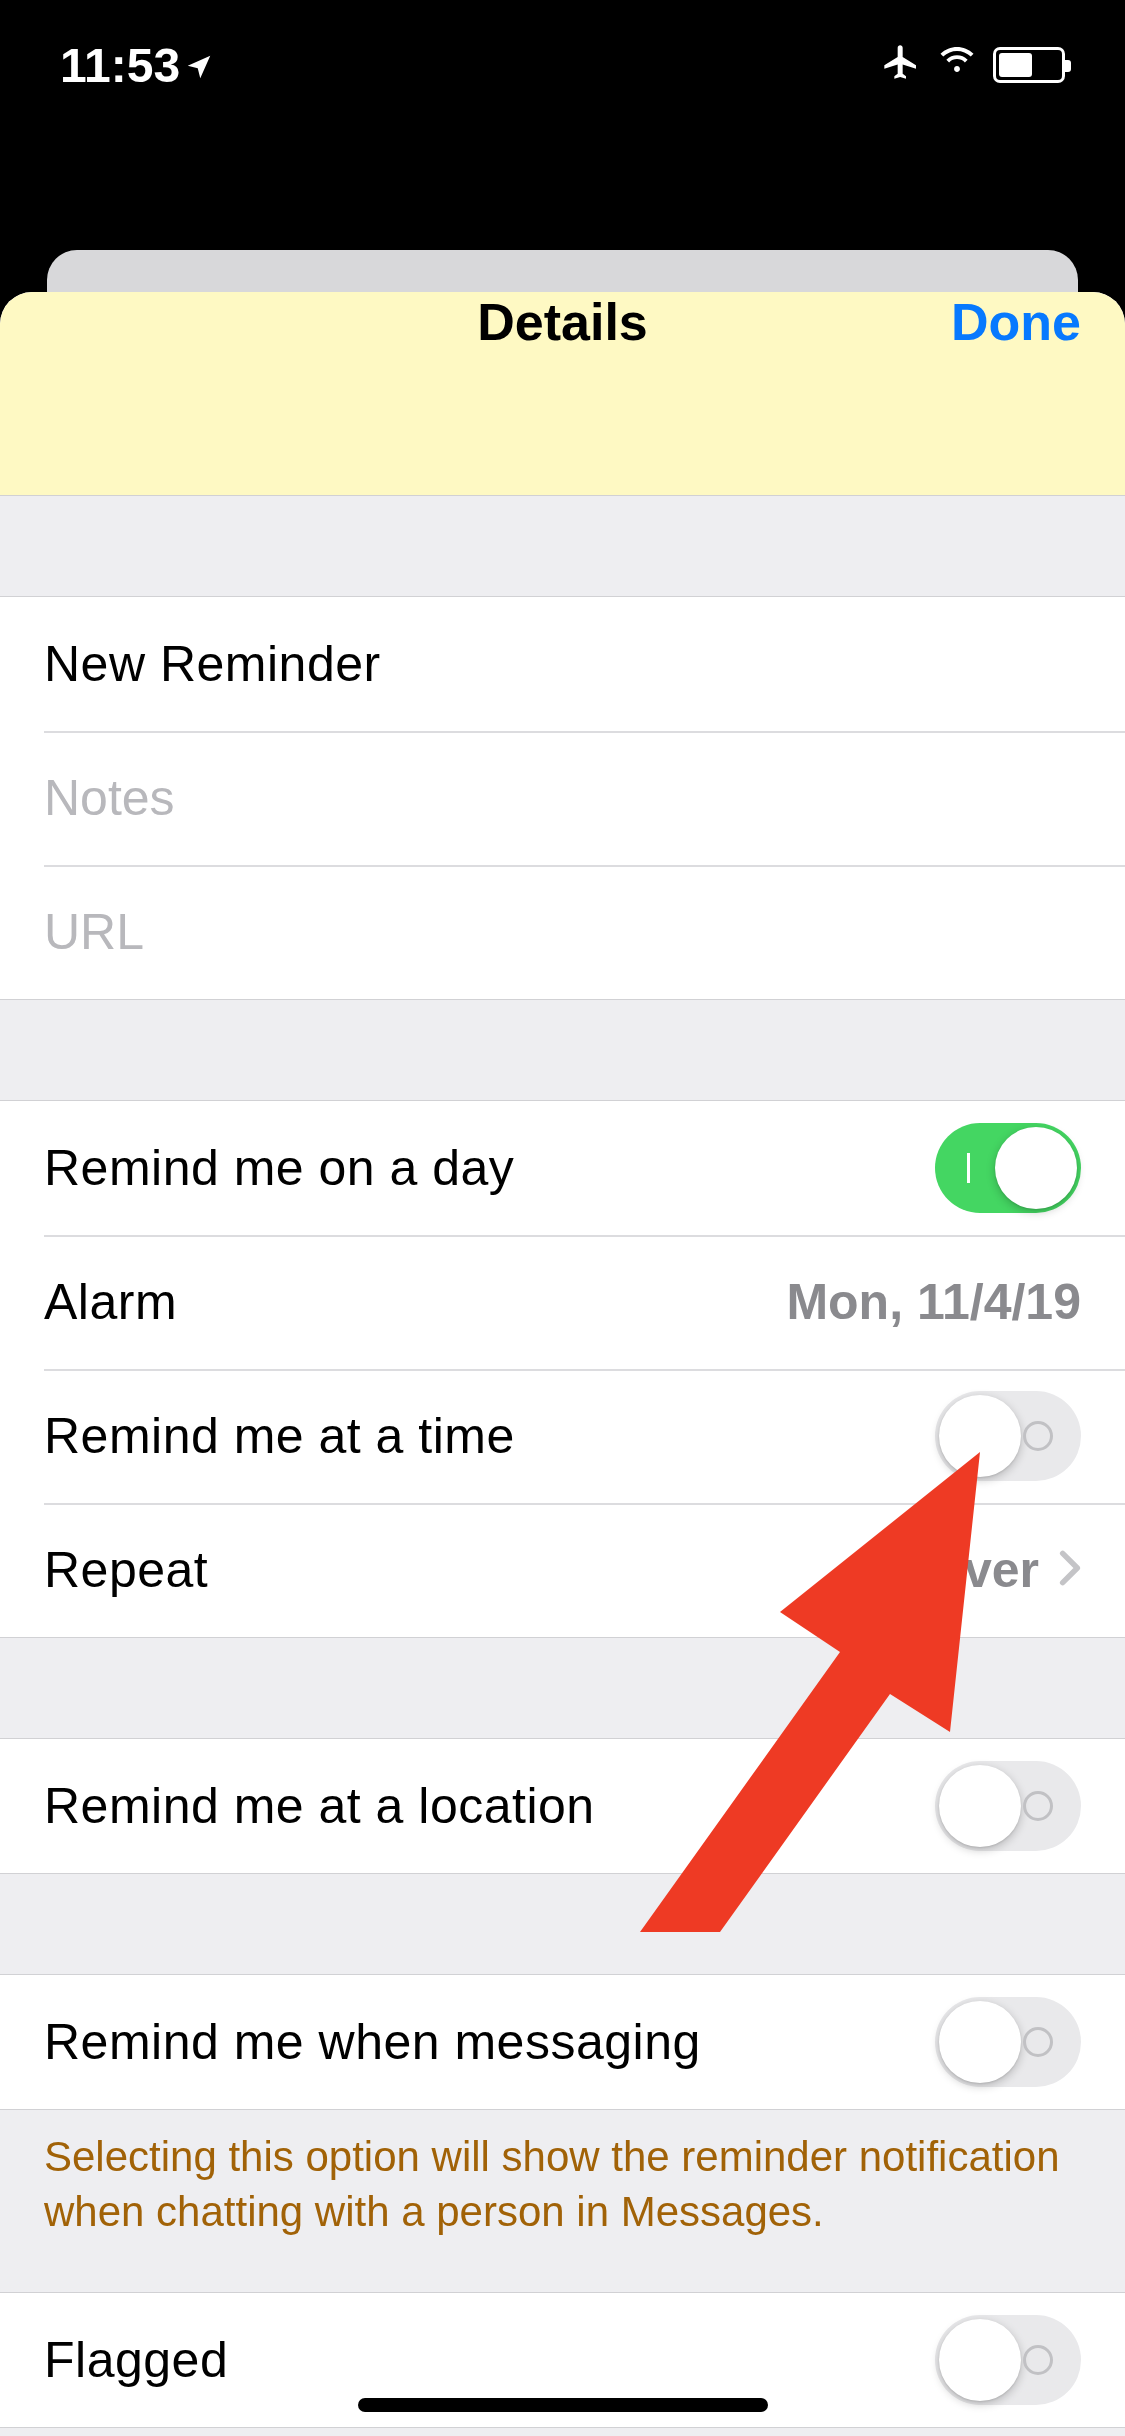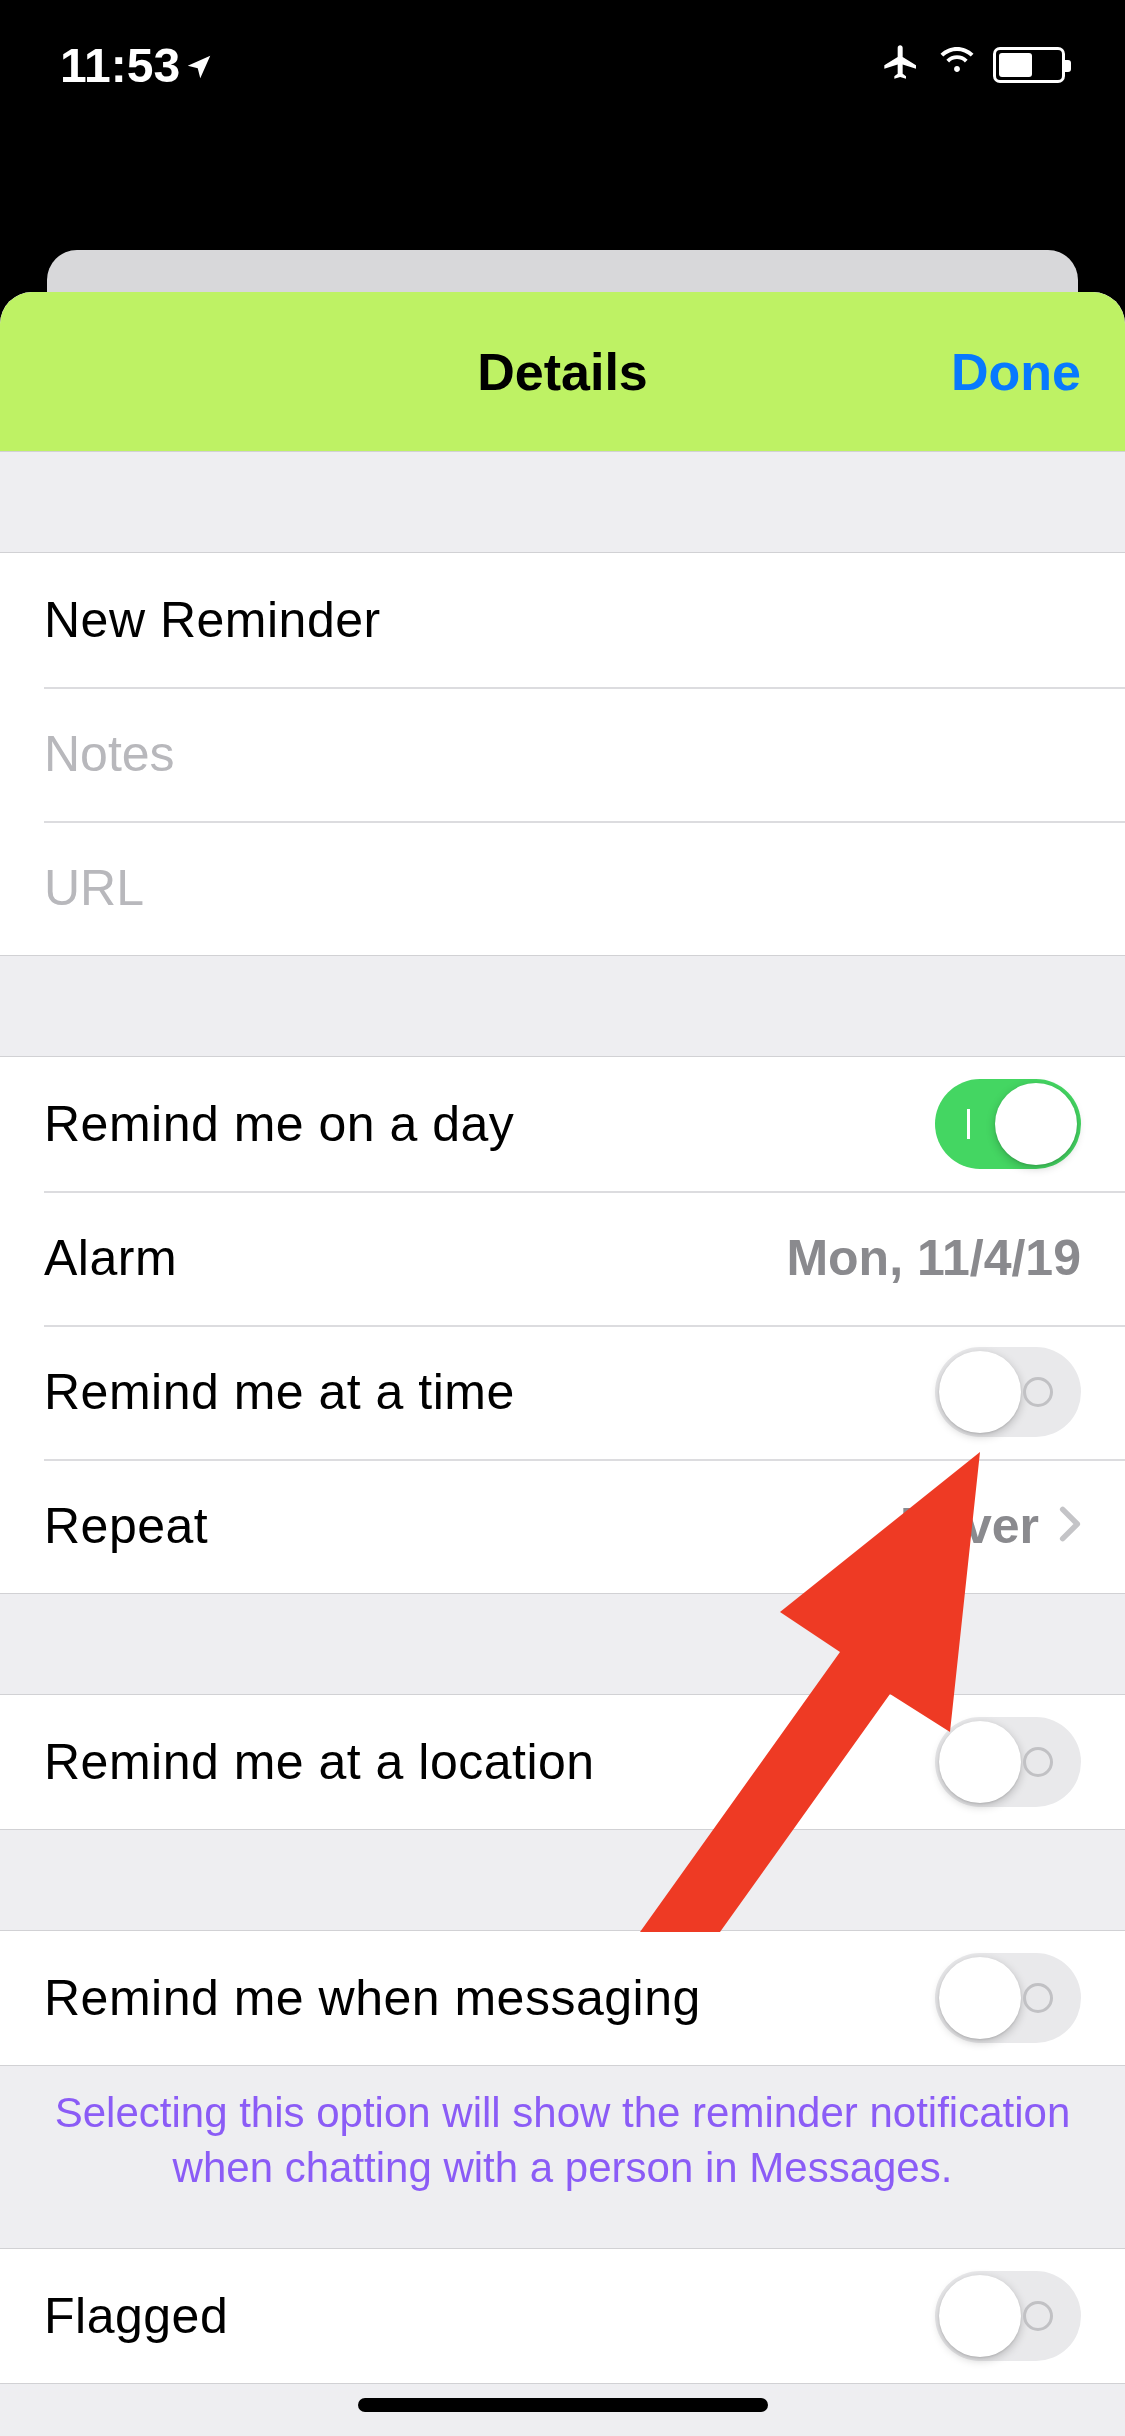--- a/index.html
+++ b/index.html
@@ -79,26 +79,26 @@
       top: 292px;
       left: 0;
       right: 0;
       bottom: 0;
       background: #eeeef1;
       border-radius: 32px 32px 0 0;
       overflow: hidden;
     }
 
     .nav-bar {
-      height: 160px;
-      background: #bef264;
+      height: 204px;
+      background: #fef9c3;
       border-bottom: 1.5px solid #d1d1d4;
       position: relative;
       display: flex;
-      align-items: center;
+      align-items: flex-start;
       justify-content: center;
       border-radius: 32px 32px 0 0;
     }
     .nav-title {
       font-size: 52px;
       font-weight: 600;
       color: #000;
     }
     .nav-done {
       position: absolute;
@@ -202,22 +202,21 @@
       transform: translateY(-50%);
       width: 3px;
       height: 30px;
       background: #ffffff;
     }
 
     .footer-text {
       padding: 20px 44px 30px;
       font-size: 42px;
       line-height: 1.3;
-      color: #8b5cf6;
-      text-align: center;
+      color: #a16207;
     }
 
     .right-group {
       display: flex;
       align-items: center;
     }
 
     .arrow-overlay {
       position: absolute;
       top: 1140px;

